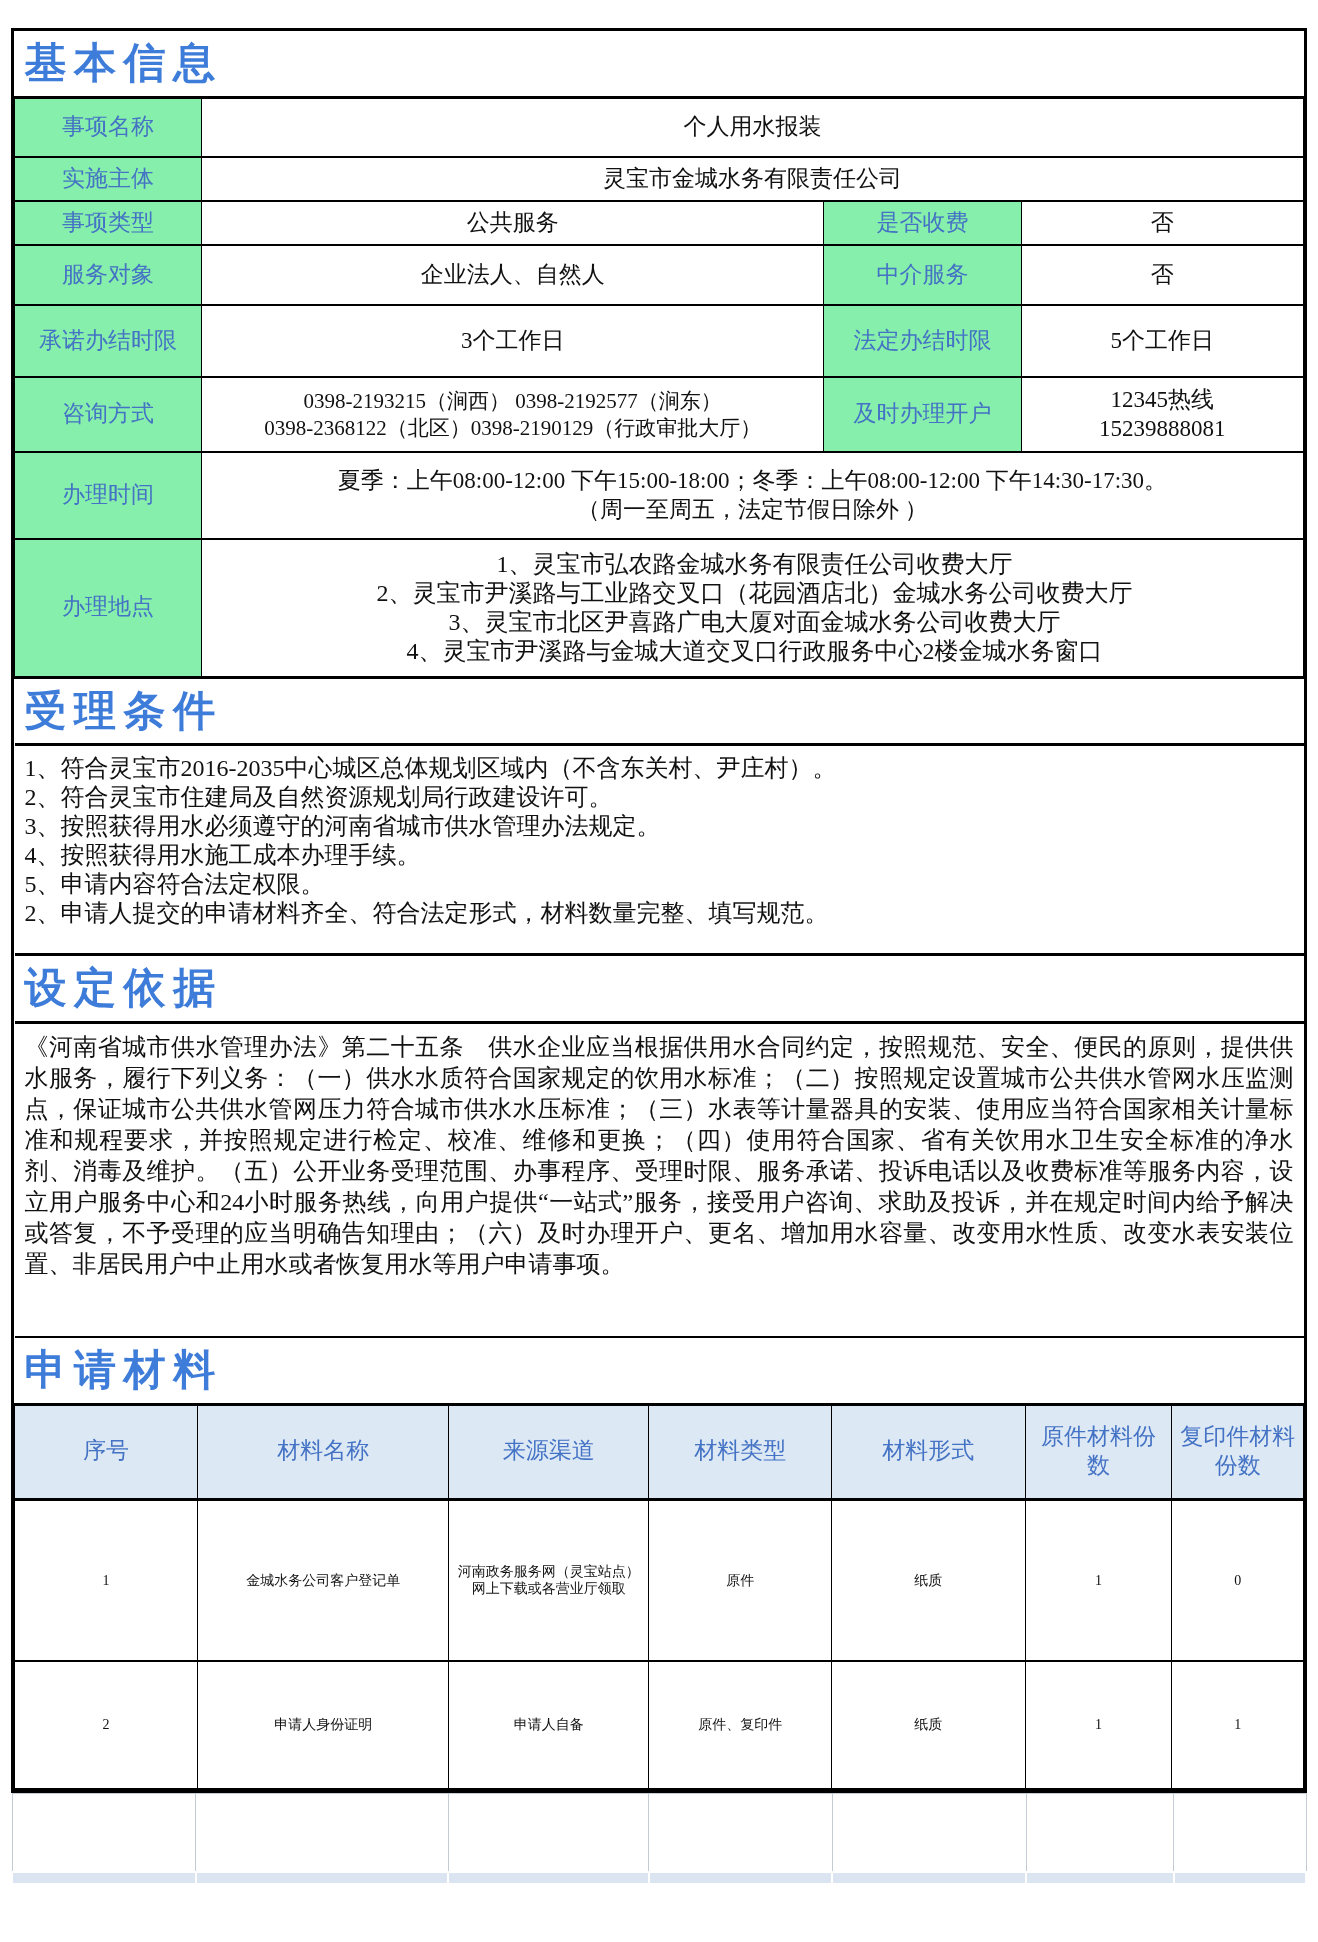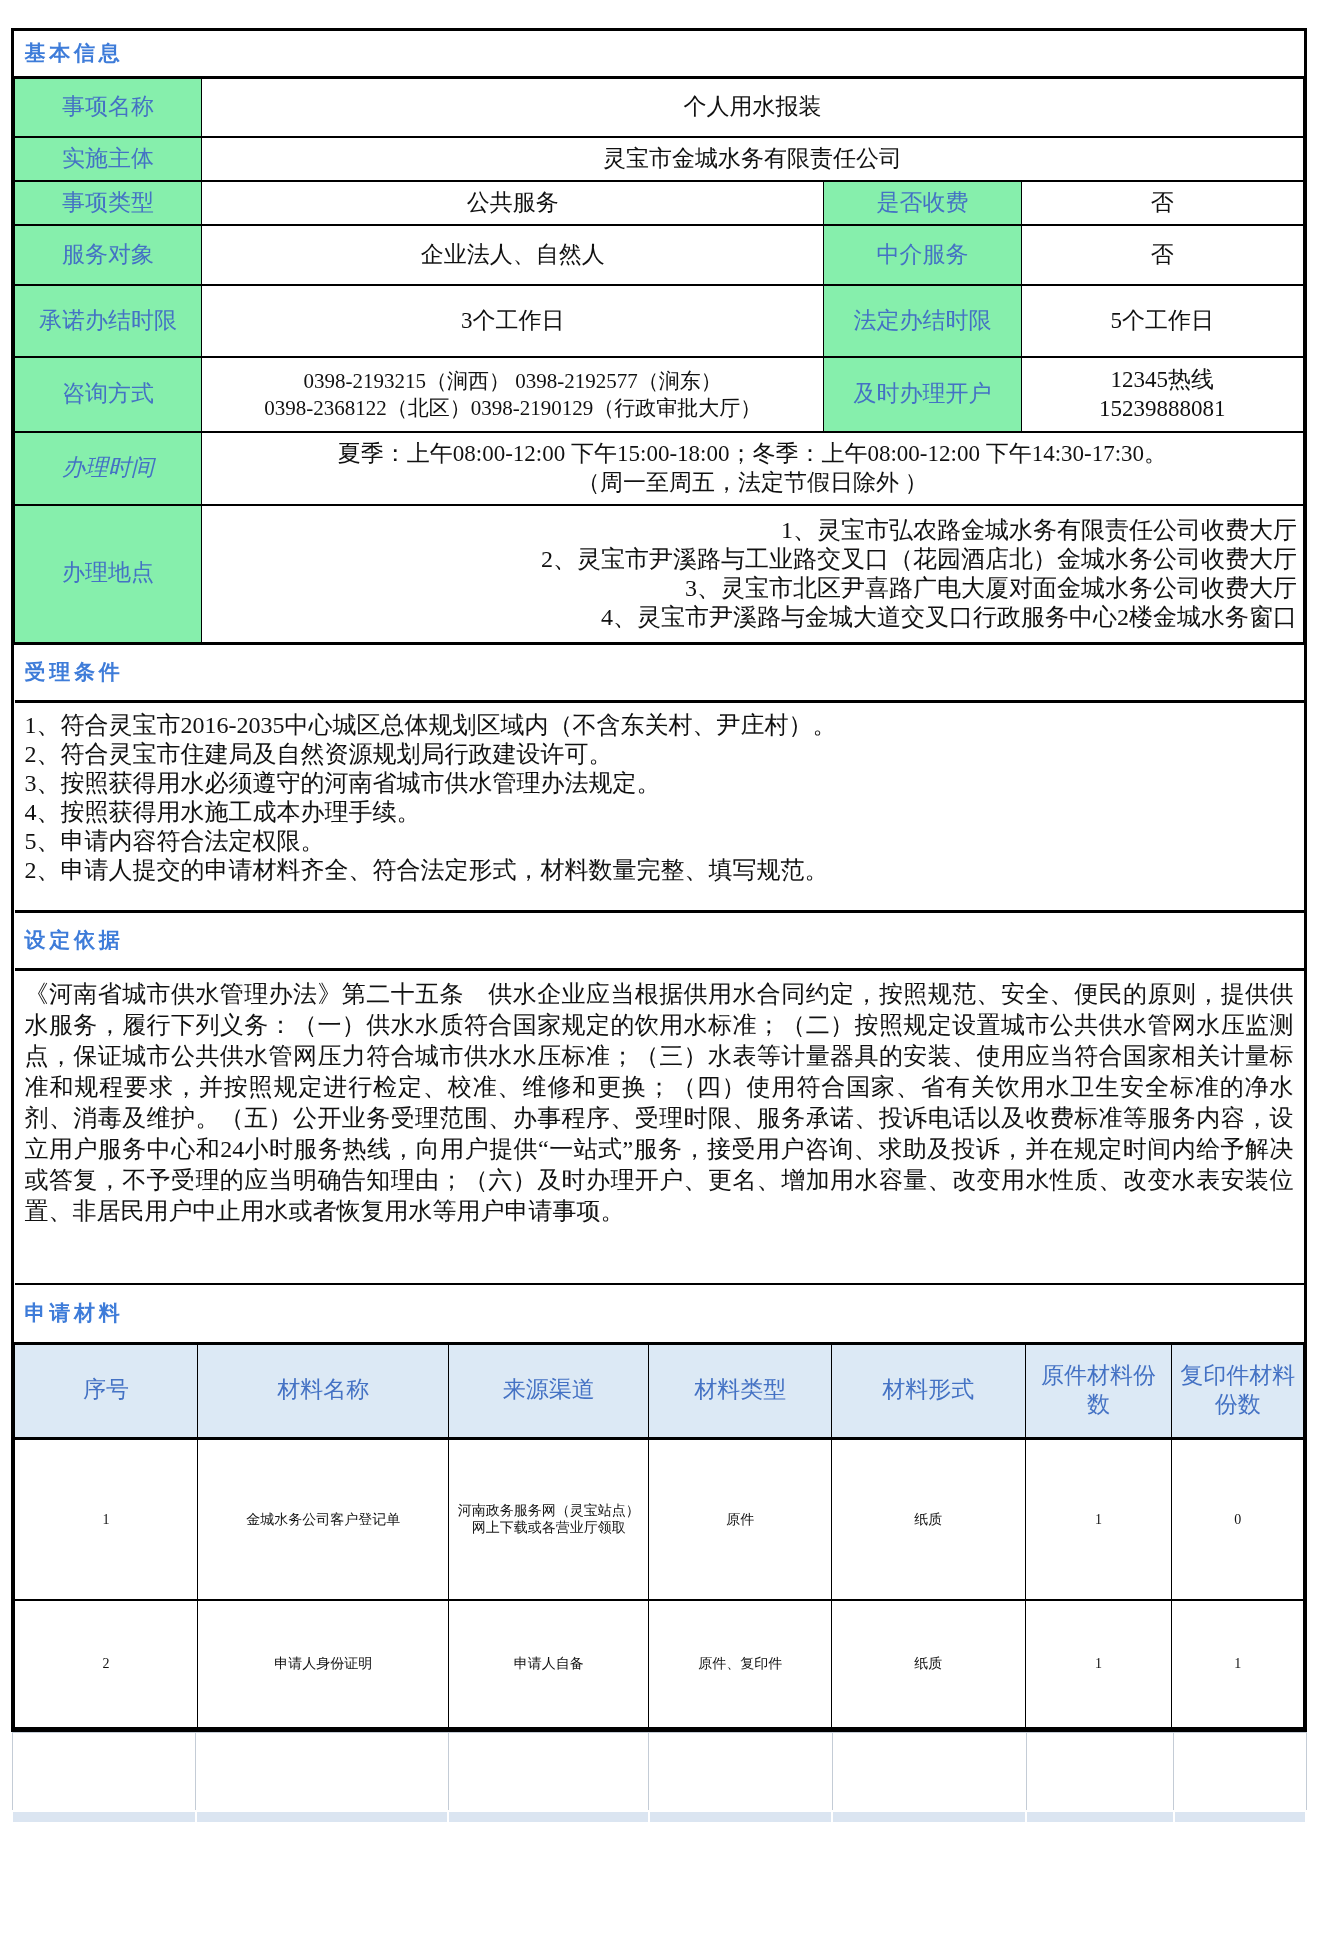--- a/index.html
+++ b/index.html
@@ -15,30 +15,30 @@
   td{border:1px solid #000;border-top-width:2px;border-bottom-width:2px;
      padding:2px 6px;vertical-align:middle;box-sizing:border-box;
      font-size:23px;line-height:1.25;}
   
   td.sec{
     border-left:none;border-right:none;border-top-width:3px;border-bottom-width:3px;
     background:#fff;text-align:left;padding:6px 10px;
   }
   .sec-title{
     font-family:"Liberation Sans","DejaVu Sans",sans-serif;
-    font-weight:bold;font-size:21px;color:#3e7cd9;letter-spacing:0.18em;
+    font-weight:bold;font-size:42px;color:#3e7cd9;letter-spacing:0.18em;
   }
   td.first-sec{border-top:none;}
   
   td.lbl{
     background:#86efac;color:#4472c4;text-align:center;
     font-size:23px;
   }
   td.val{background:#fff;text-align:center;}
-  td.val-left{background:#fff;text-align:right;padding-left:10px;}
+  td.val-left{background:#fff;text-align:center;padding-left:10px;}
   .small{font-size:21px;}
   .line{display:block;}
   
   td.block{border-left:none;border-right:none;text-align:left;padding:8px 10px;}
   .cond-line{font-size:24px;line-height:29px;display:block;}
   .basis-text{font-size:24px;line-height:31px;text-align:justify;display:block;}
   .loc-line{font-size:24px;line-height:29px;display:block;}
   
   td.mh{
     background:#dce9f5;color:#4472c4;text-align:center;font-size:23px;
@@ -49,21 +49,21 @@
   table.trailing{width:1296px;}
   table.trailing td{border:1px solid #c4ccd6;background:#fff;}
   table.trailing td.strip{
     background:#dbe5f1;border:2px solid #ffffff;height:12px;padding:0;
   }
   .h-title{height:46px;}
   .h-60{height:60px;}
   .h-62{height:44px;margin-top:19px;}
   .h-72{height:72px;}
   .h-75{height:75px;}
-  .h-87{height:73px;font-style:italic;}
+  .h-87{height:87px;}
   .h-loc{height:138px;}
   .h-sec{height:58px;}
   .h-cond{height:210px;vertical-align:top;}
   .h-basis{height:315px;vertical-align:top;}
   .h-mhead{height:95px;}
   .h-mrow1{height:162px;}
   .h-mrow2{height:128px;}
   .h-empty{height:78px;}
 </style>
 </head>

